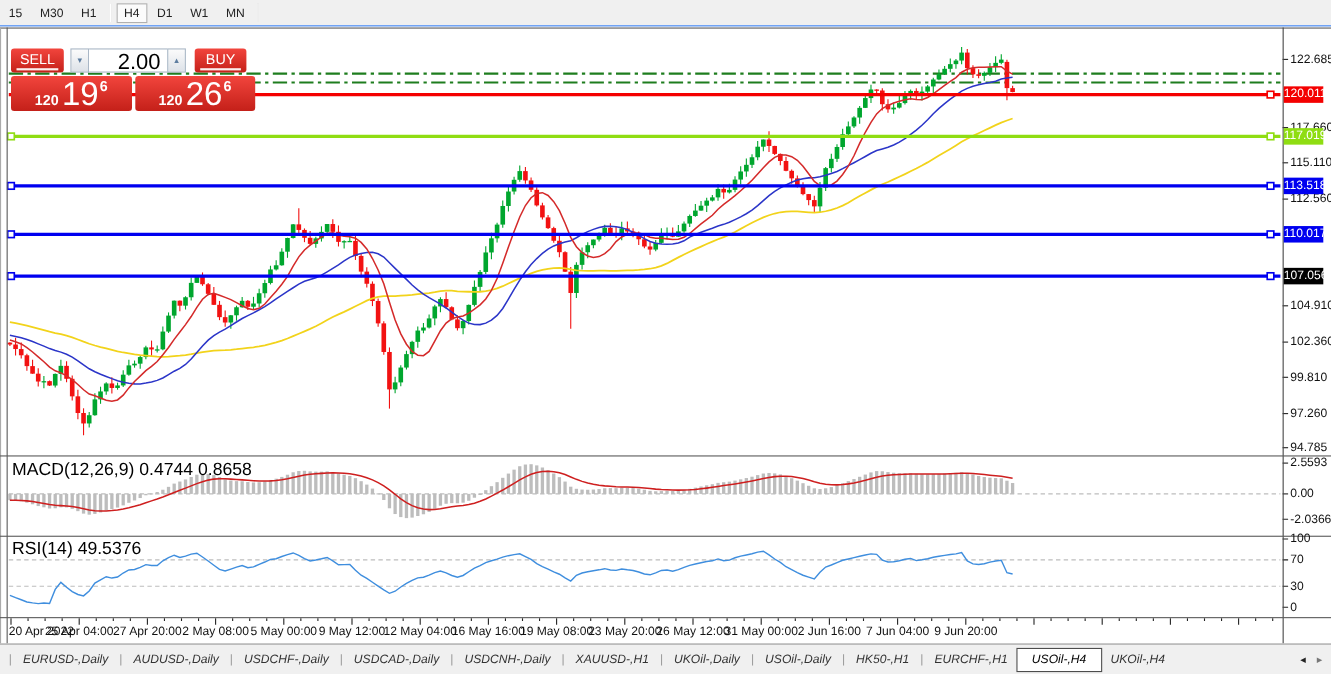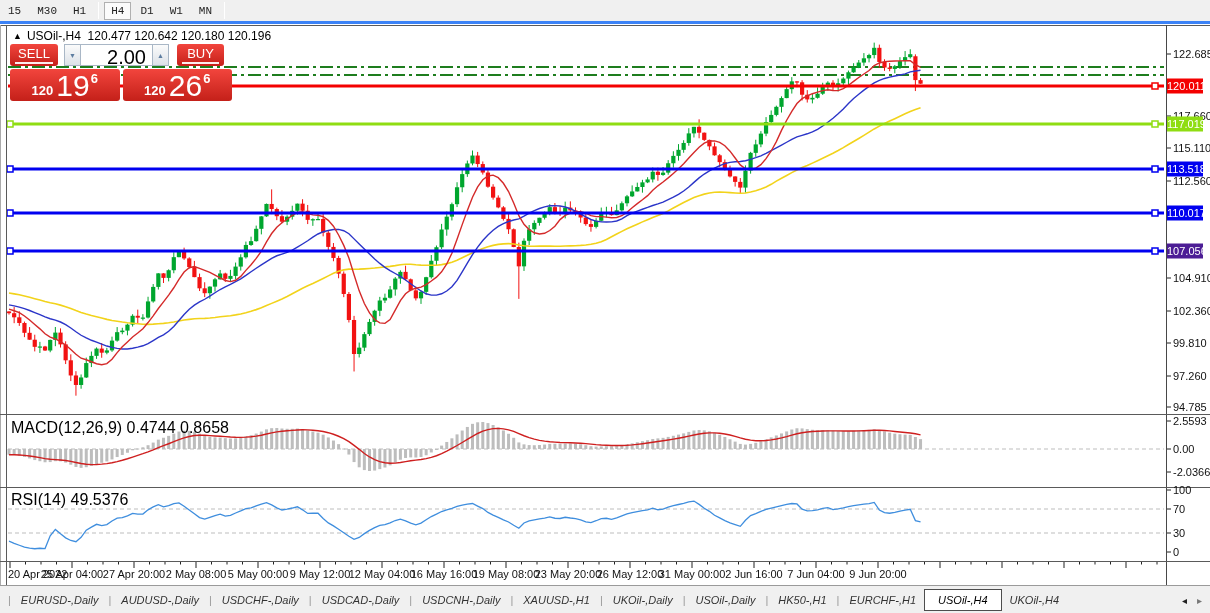--- a/index.html
+++ b/index.html
@@ -2,21 +2,21 @@
 <html><head>
 <meta charset="utf-8">
 <style>
   *{margin:0;padding:0;box-sizing:border-box;}
   html,body{background:#fff;}
   body{font-family:"Liberation Sans",sans-serif;}
   .screen{position:relative;width:1210px;height:613px;overflow:hidden;background:#fff;}
 
   
   .toolbar{position:absolute;top:0;left:0;right:0;height:24px;background:#f0f0f0;
-    border-bottom:3px solid #3b82f6;display:flex;align-items:center;font-size:11px;color:#222;z-index:5;font-family:Liberation Mono, monospace;}
+    border-bottom:1px solid #3b82f6;display:flex;align-items:center;font-size:11px;color:#222;z-index:5;}
   .tf{padding:3px 7px;margin:0 1px;white-space:nowrap;}
   .tf.active{background:#fbfbfb;border:1px solid #b0b0b0;padding:2px 6px;}
   .tf-sep{width:1px;height:17px;background:#c4c4c4;border-right:1px solid #fff;margin:0 4px;}
 
   
   .hline-div{position:absolute;left:0;right:0;height:1px;background:#5a5a5a;z-index:2;}
   .vline-div{position:absolute;width:1px;background:#5a5a5a;z-index:2;}
 
   svg.plot{position:absolute;top:0;left:0;z-index:1;}
 
@@ -743,23 +743,20 @@
         <line x1="1064" y1="562" x2="1064" y2="568" stroke="#222222" stroke-width="1"></line>
         <line x1="1079.5" y1="562" x2="1079.5" y2="564.5" stroke="#222222" stroke-width="1"></line>
         <line x1="1095" y1="562" x2="1095" y2="564.5" stroke="#222222" stroke-width="1"></line>
         <line x1="1110.5" y1="562" x2="1110.5" y2="564.5" stroke="#222222" stroke-width="1"></line>
         <line x1="1126" y1="562" x2="1126" y2="568" stroke="#222222" stroke-width="1"></line>
         <line x1="1141.5" y1="562" x2="1141.5" y2="564.5" stroke="#222222" stroke-width="1"></line>
         <line x1="1157" y1="562" x2="1157" y2="564.5" stroke="#222222" stroke-width="1"></line>
       </g>
     </svg>
 
-  <div class="chart-title">
-    <span class="tri">▲</span><span>USOil-,H4</span>&nbsp;&nbsp;<span>120.477 120.642 120.180 120.196</span>
-  </div>
 
   <div class="trade-panel">
     <div class="tp-row1">
       <div class="btn sell">
         <span>SELL</span>
         <div class="ul"></div>
       </div>
       <div class="spin">▼</div>
       <div class="vol">2.00</div>
       <div class="spin">▲</div>
@@ -805,21 +802,21 @@
       <div class="y-label" style="top: 449px;">0.00</div>
       <div class="y-label" style="top: 472px;">-2.0366</div>
       <div class="y-label" style="top: 490px;">100</div>
       <div class="y-label" style="top: 509px;">70</div>
       <div class="y-label" style="top: 533px;">30</div>
       <div class="y-label" style="top: 552px;">0</div>
       <div class="y-box" style="top: 86px; background: rgb(244, 0, 0);">120.011</div>
       <div class="y-box" style="top: 124px; background: rgb(143, 221, 18);">117.019</div>
       <div class="y-box" style="top: 169px; background: rgb(0, 0, 240);">113.518</div>
       <div class="y-box" style="top: 213px; background: rgb(0, 0, 240);">110.017</div>
-      <div class="y-box" style="top: 251px; background: #4c1d95;">107.056</div>
+      <div class="y-box" style="top: 251px; background: #000000;">107.056</div>
     </div>
   <div id="x-axis">
       <div class="x-label" style="left: 8px;">20 Apr 2022</div>
       <div class="x-label" style="left: 72px; transform: translateX(-50%);">25 Apr 04:00</div>
       <div class="x-label" style="left: 134px; transform: translateX(-50%);">27 Apr 20:00</div>
       <div class="x-label" style="left: 196px; transform: translateX(-50%);">2 May 08:00</div>
       <div class="x-label" style="left: 258px; transform: translateX(-50%);">5 May 00:00</div>
       <div class="x-label" style="left: 320px; transform: translateX(-50%);">9 May 12:00</div>
       <div class="x-label" style="left: 382px; transform: translateX(-50%);">12 May 04:00</div>
       <div class="x-label" style="left: 444px; transform: translateX(-50%);">16 May 16:00</div>

